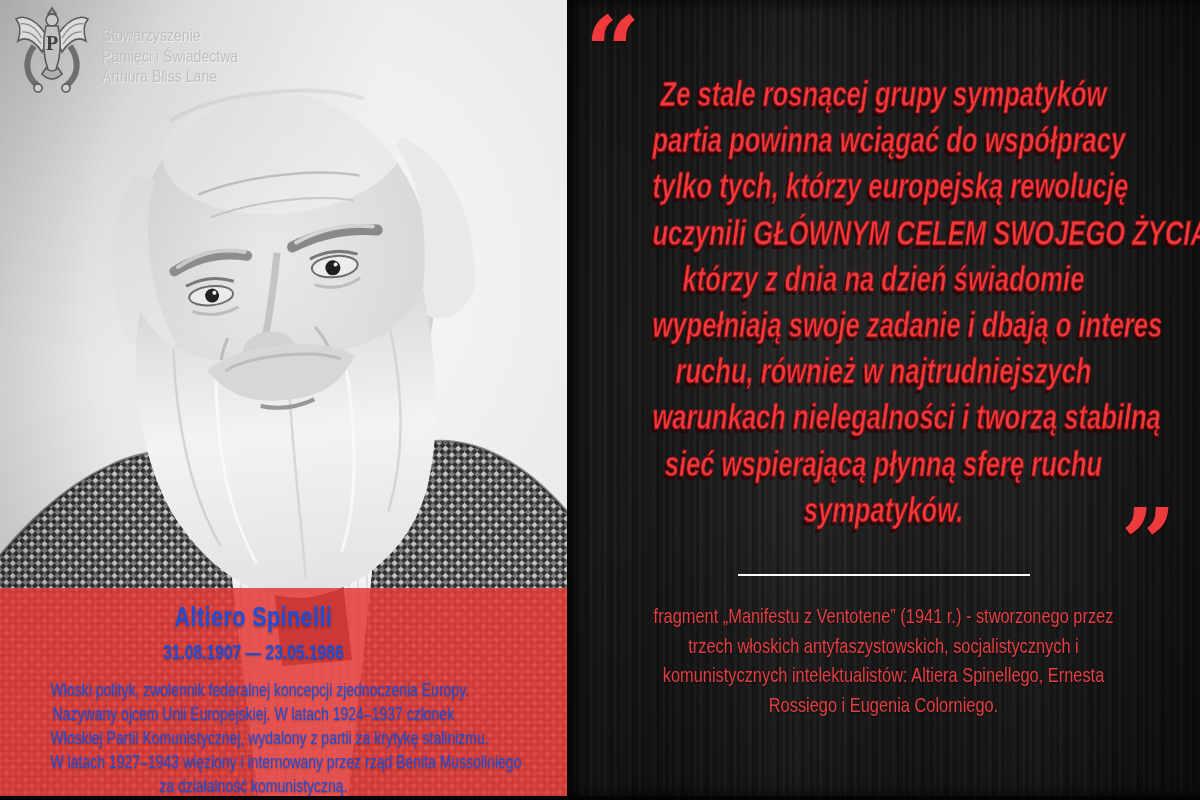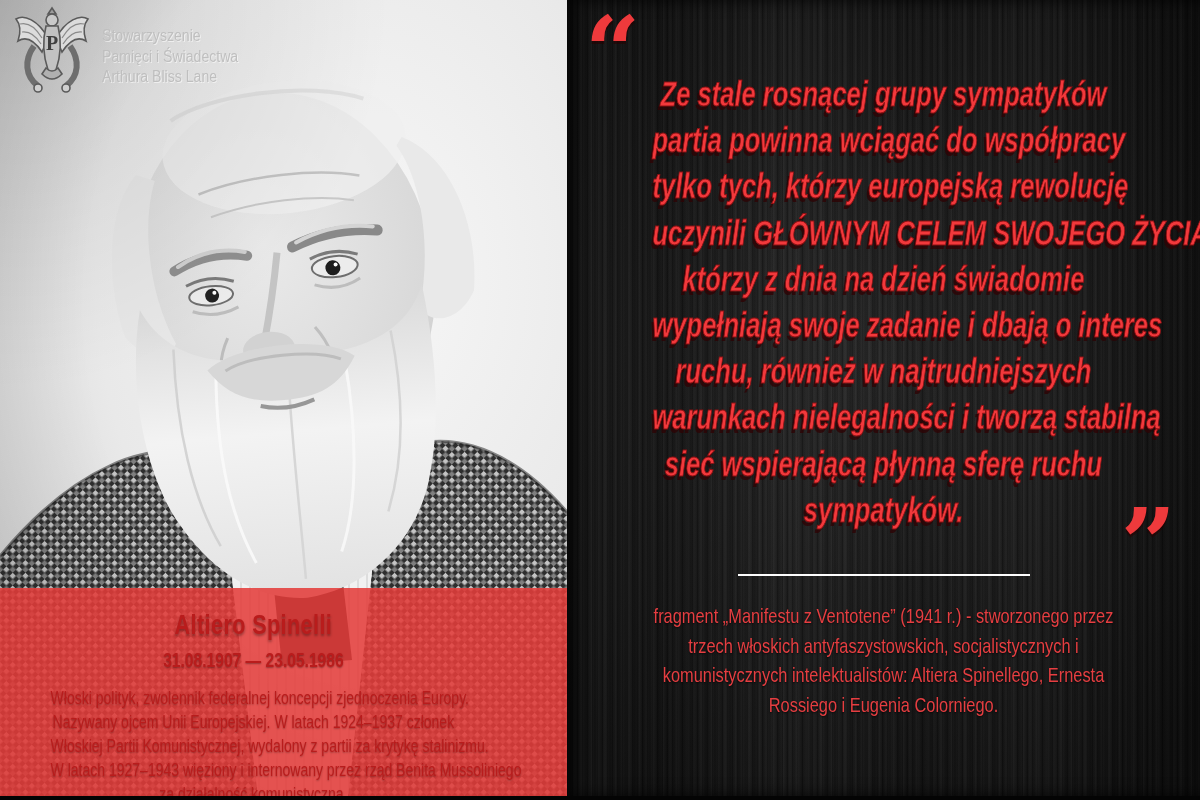--- a/index.html
+++ b/index.html
@@ -16,21 +16,21 @@
     background:radial-gradient(ellipse at 68% 38%, rgba(0,0,0,0) 55%, rgba(0,0,0,0.16) 100%),
                radial-gradient(circle at 0% 0%, rgba(0,0,0,0.12), rgba(0,0,0,0) 40%);}
   
   .logo{position:absolute;left:12px;top:4px;z-index:2;display:flex;}
   .logo-emblem{width:80px;height:92px;}
   .logo-text{margin-left:10px;margin-top:22px;font-size:16px;line-height:20.5px;
     color:#bfbfbf;text-shadow:1px 1px 0 rgba(255,255,255,0.55);
     transform:scaleX(0.88);transform-origin:left top;white-space:nowrap;}
   
   .banner{position:absolute;left:0;top:588px;width:567px;height:208px;z-index:2;
-    background:rgba(227,60,58,0.87);color:#b91c1c;text-align:center;padding-top:22px;}
+    background:rgba(227,60,58,0.87);color:#1d4ed8;text-align:center;padding-top:14px;}
   .banner-inner{width:507px;transform:scaleX(0.8);transform-origin:253px top;}
   .person-name{font-size:27px;font-weight:bold;letter-spacing:0.5px;
     text-shadow:0 2px 3px rgba(0,0,0,0.35);}
   .person-dates{font-size:19.5px;font-weight:bold;margin-top:8px;
     text-shadow:0 1px 2px rgba(0,0,0,0.35);}
   .person-bio{margin-top:14px;font-size:17.5px;line-height:24px;
     text-shadow:0 1px 2px rgba(0,0,0,0.3);}
   .person-bio div{white-space:nowrap;}
   
   .right-panel{position:absolute;left:567px;top:0;width:633px;height:796px;overflow:hidden;

